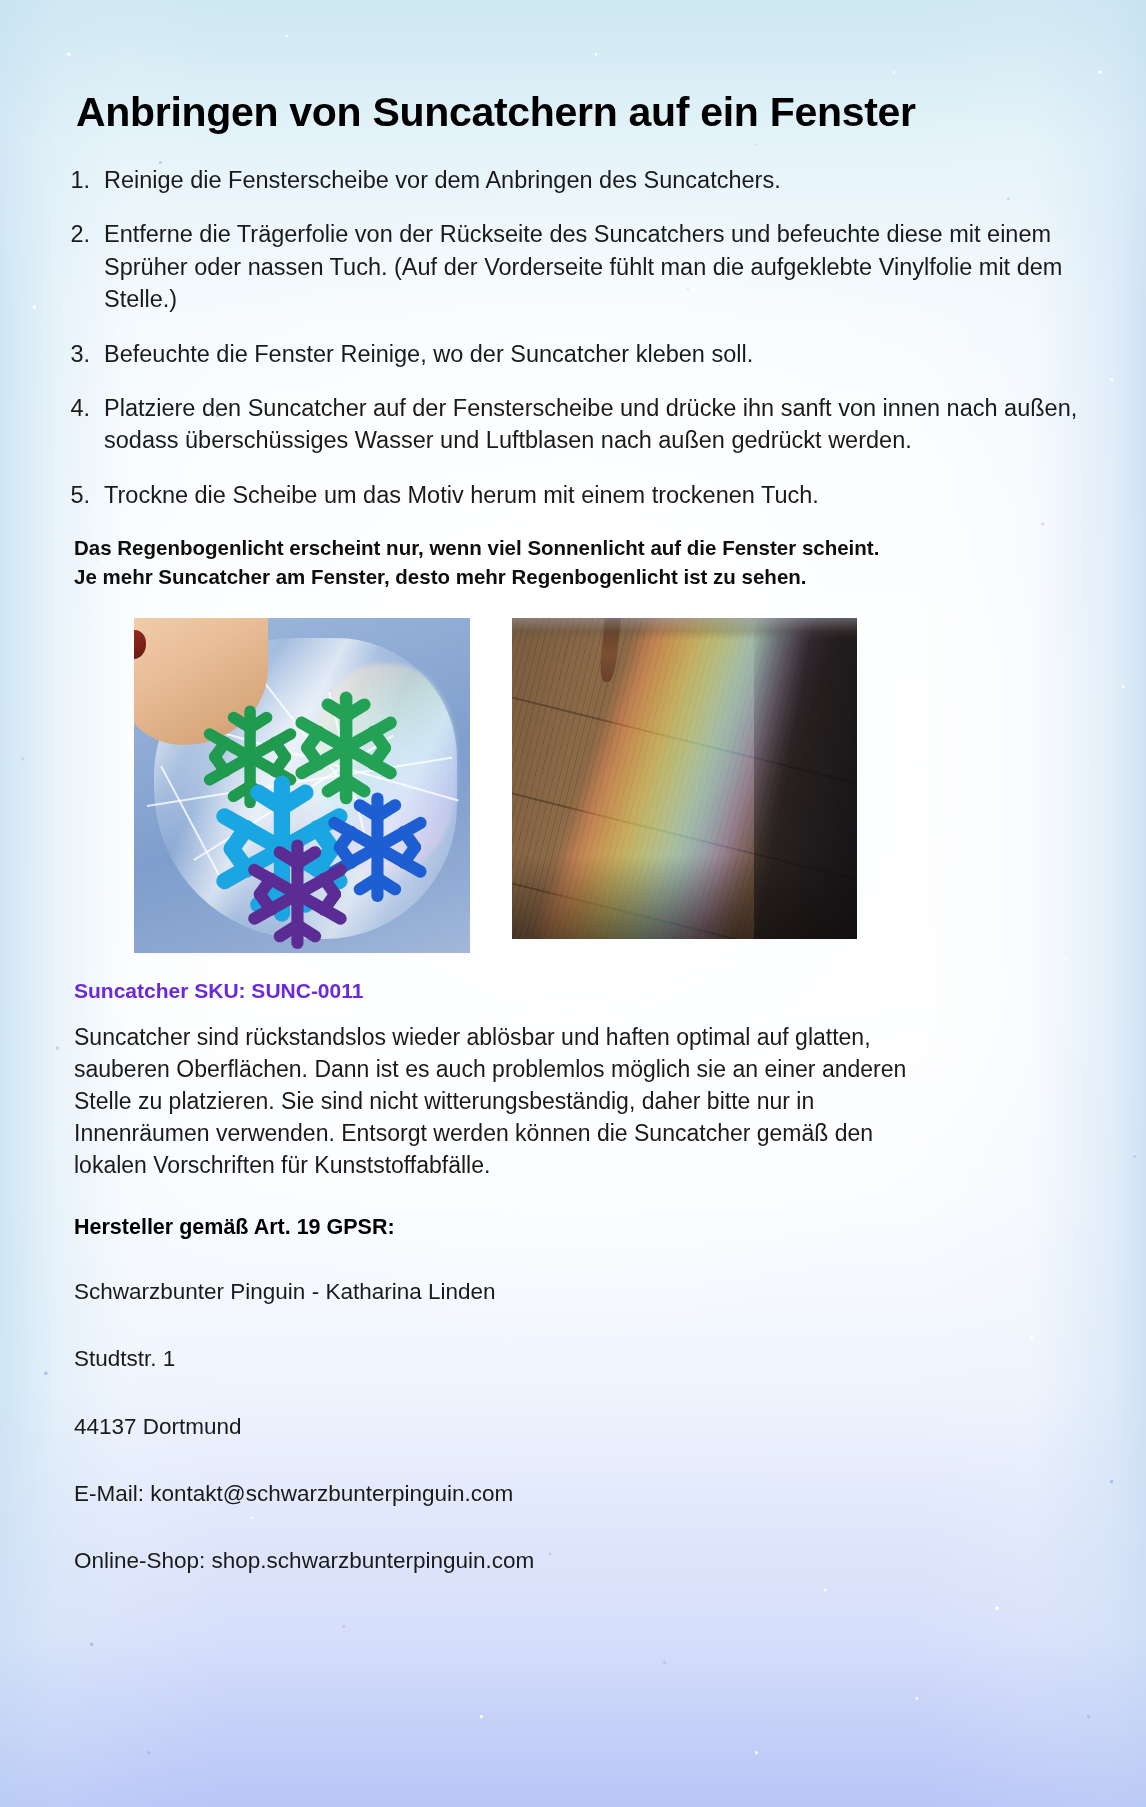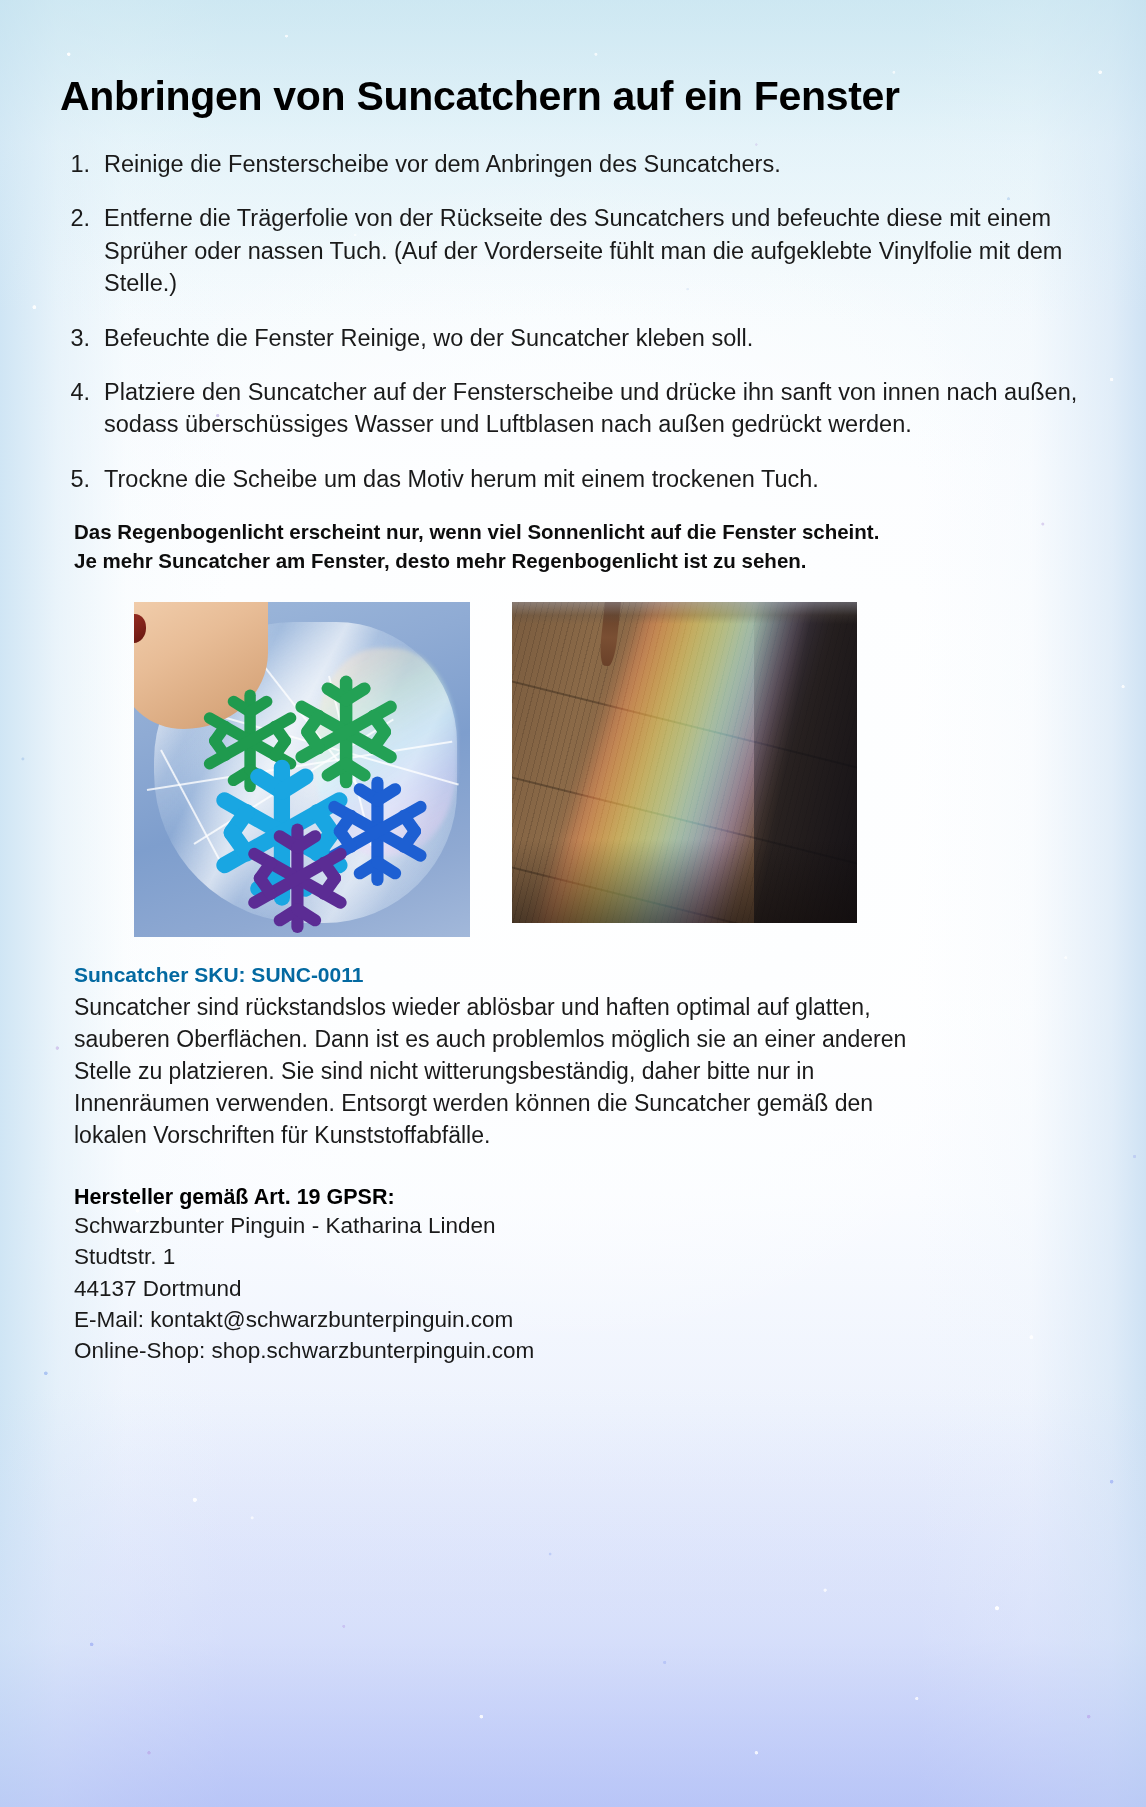--- a/index.html
+++ b/index.html
@@ -118,21 +118,21 @@
   }
 
   
   .content {
     position: relative;
     z-index: 5;
     padding: 0 60px;
   }
 
   .doc-title {
-    margin: 0;
+    margin: 16px;
     padding-top: 74px;
     font-size: 41px;
     font-weight: bold;
     letter-spacing: -0.3px;
     color: #000000;
     line-height: 1.12;
   }
 
   .steps {
     margin: 28px 0 0 0;
@@ -303,24 +303,24 @@
   .pb-topedge {
     position: absolute;
     left: 0; top: 0; width: 100%; height: 7%;
     background: linear-gradient(180deg, rgba(150,150,160,0.55) 0%, rgba(90,80,70,0.25) 60%, rgba(0,0,0,0) 100%);
   }
 
   .sku-line {
     margin: 26px 0 0 14px;
     font-size: 21px;
     font-weight: bold;
-    color: #0369a1;
+    color: #6d28d9;
   }
   .description {
-    margin: 4px 0 0 14px;
+    margin: 18px 0 0 14px;
     font-size: 23px;
     line-height: 1.40;
     color: #1a1a1a;
     max-width: 850px;
   }
 
   .mfr-heading {
     margin: 34px 0 0 14px;
     font-size: 21.5px;
     font-weight: bold;
@@ -328,20 +328,21 @@
   }
   .mfr-lines {
     margin: 0 0 0 14px;
     padding: 0;
     list-style: none;
   }
   .mfr-lines li {
     font-size: 22.5px;
     line-height: 1.38;
     color: #1a1a1a;
+    margin-top: 36px;
   }
 </style>
 </head>
 <body>
 
 <div class="page">
   <div class="bg-base"></div>
   <div class="bg-left"></div>
   <div class="bg-topwash"></div>
   <div class="bg-botwash"></div>

